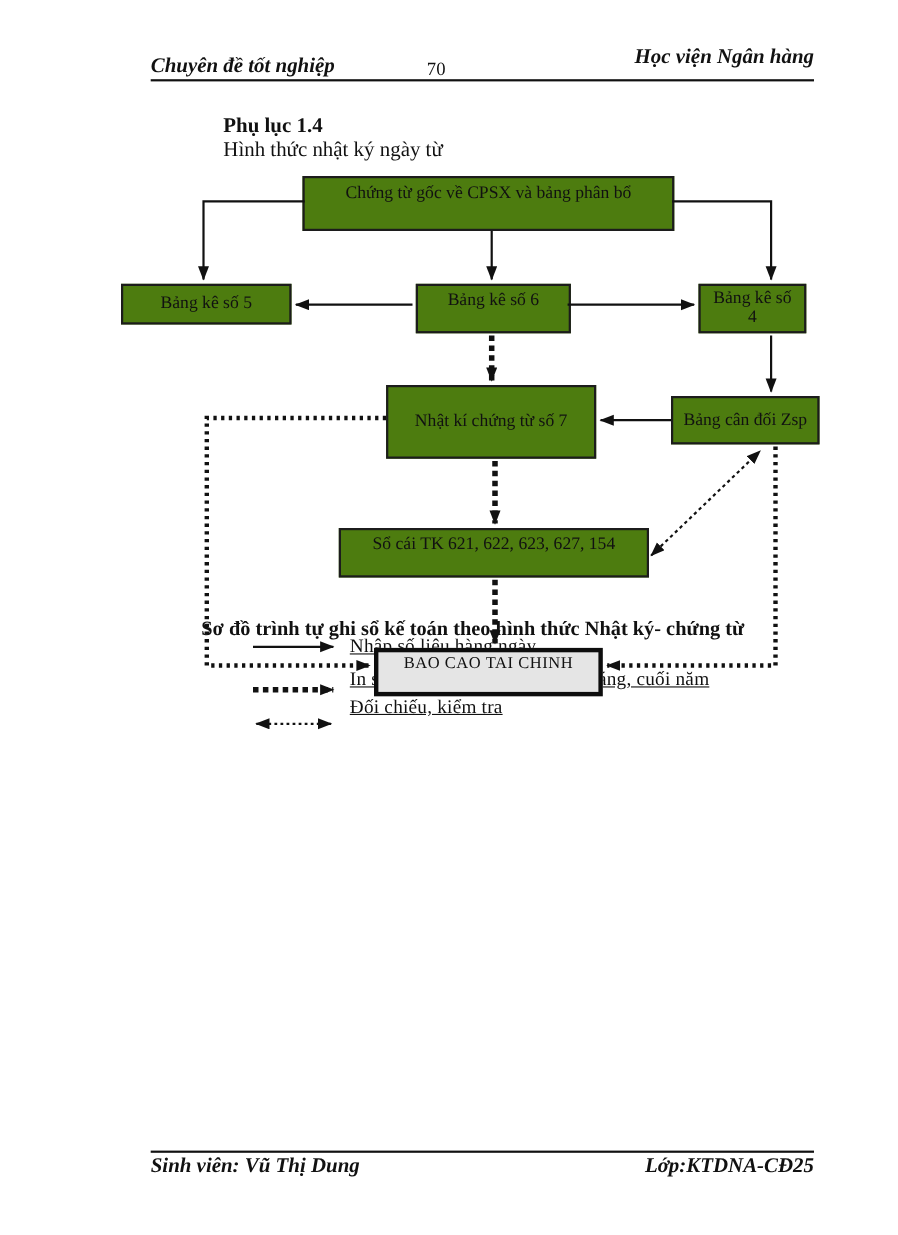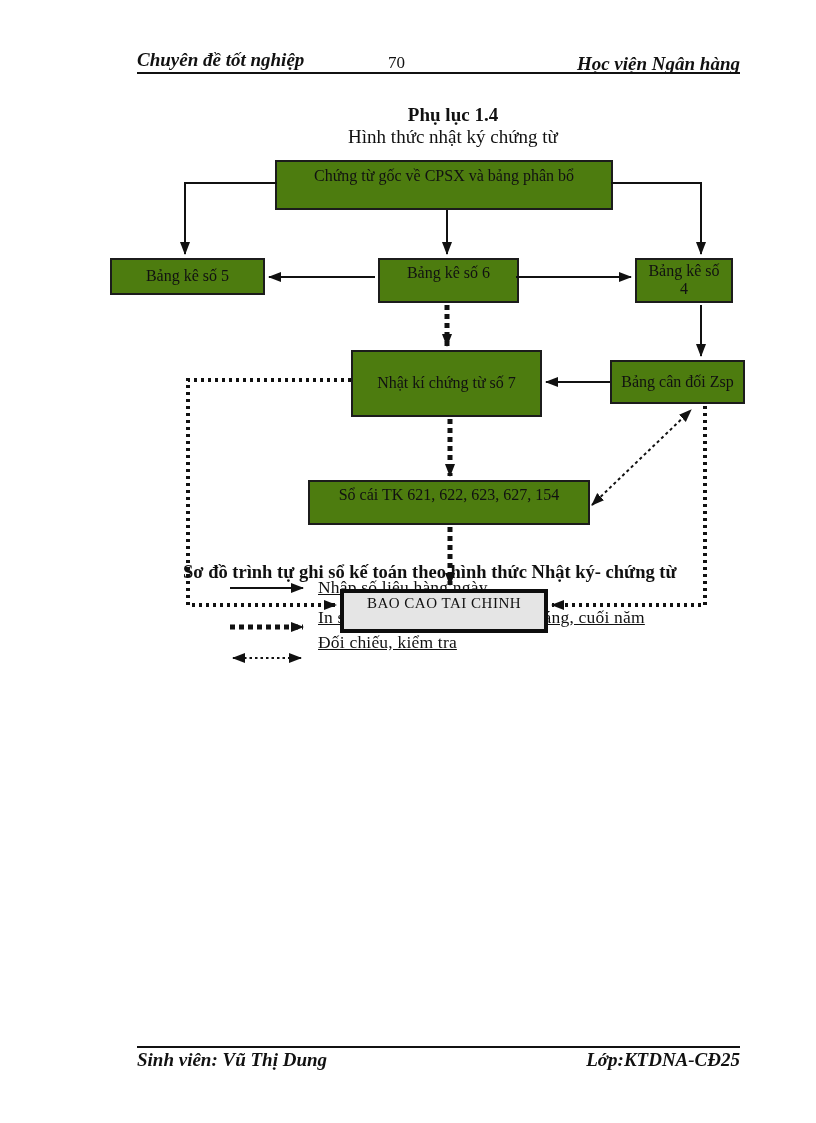--- a/index.html
+++ b/index.html
@@ -7,21 +7,21 @@
     position:relative;width:816px;height:1123px;background:#ffffff;
     font-family:"Liberation Serif","DejaVu Serif",serif;color:#111;
     overflow:hidden;
   }
   .abs{position:absolute;}
   
   .hf-rule{position:absolute;left:137px;width:603px;height:2px;background:#111;}
   .hdr-txt{font-size:19px;font-weight:bold;font-style:italic;white-space:nowrap;}
   .hdr-center{font-size:17px;font-weight:normal;font-style:normal;}
   
-  .title-wrap{left:203px;top:104px;width:500px;text-align:center;line-height:1.15;}
+  .title-wrap{left:203px;top:104px;width:500px;text-align:left;line-height:1.15;}
   .title-b{font-size:19px;font-weight:bold;}
   .title-s{font-size:19px;}
   
   .dbox{
     position:absolute;border:2px solid #1c1c1c;background:#4d7c0f;
     font-size:16px;text-align:center;box-sizing:border-box;line-height:1.15;
   }
   .dbox.center-v{display:flex;align-items:center;justify-content:center;}
   .caption{
     left:183px;top:562px;width:530px;font-size:18.5px;font-weight:bold;
@@ -36,26 +36,26 @@
   svg.overlay{position:absolute;left:0;top:0;z-index:2;pointer-events:none;}
   .footer-txt{font-size:19px;font-weight:bold;font-style:italic;white-space:nowrap;}
 </style>
 </head>
 <body>
 
 <div class="page">
 
   <div class="abs hdr-txt" style="left:137px;top:49px;">Chuyên đề tốt nghiệp</div>
   <div class="abs hdr-txt hdr-center" style="left:388px;top:53px;">70</div>
-  <div class="abs hdr-txt" style="right:76px;top:53px;">Học viện Ngân hàng</div>
+  <div class="abs hdr-txt" style="right:76px;top:41px;">Học viện Ngân hàng</div>
   <div class="hf-rule" style="top:72px;"></div>
 
   <div class="abs title-wrap">
     <div class="title-b">Phụ lục 1.4</div>
-    <div class="title-s">Hình thức nhật ký chứng từ</div>
+    <div class="title-s">Hình thức nhật ký ngày từ</div>
   </div>
 
   <div class="dbox" style="left:275px;top:160px;width:338px;height:50px;padding-top:5px;">Chứng từ gốc về CPSX và bảng phân bổ</div>
 
   <div class="dbox center-v" style="left:110px;top:258px;width:155px;height:37px;">Bảng kê số 5</div>
 
   <div class="dbox" style="left:378px;top:258px;width:141px;height:45px;padding-top:4px;">Bảng kê số 6</div>
 
   <div class="dbox" style="left:635px;top:258px;width:98px;height:45px;padding:2px 6px 0 6px;">Bảng kê số 4</div>
 

